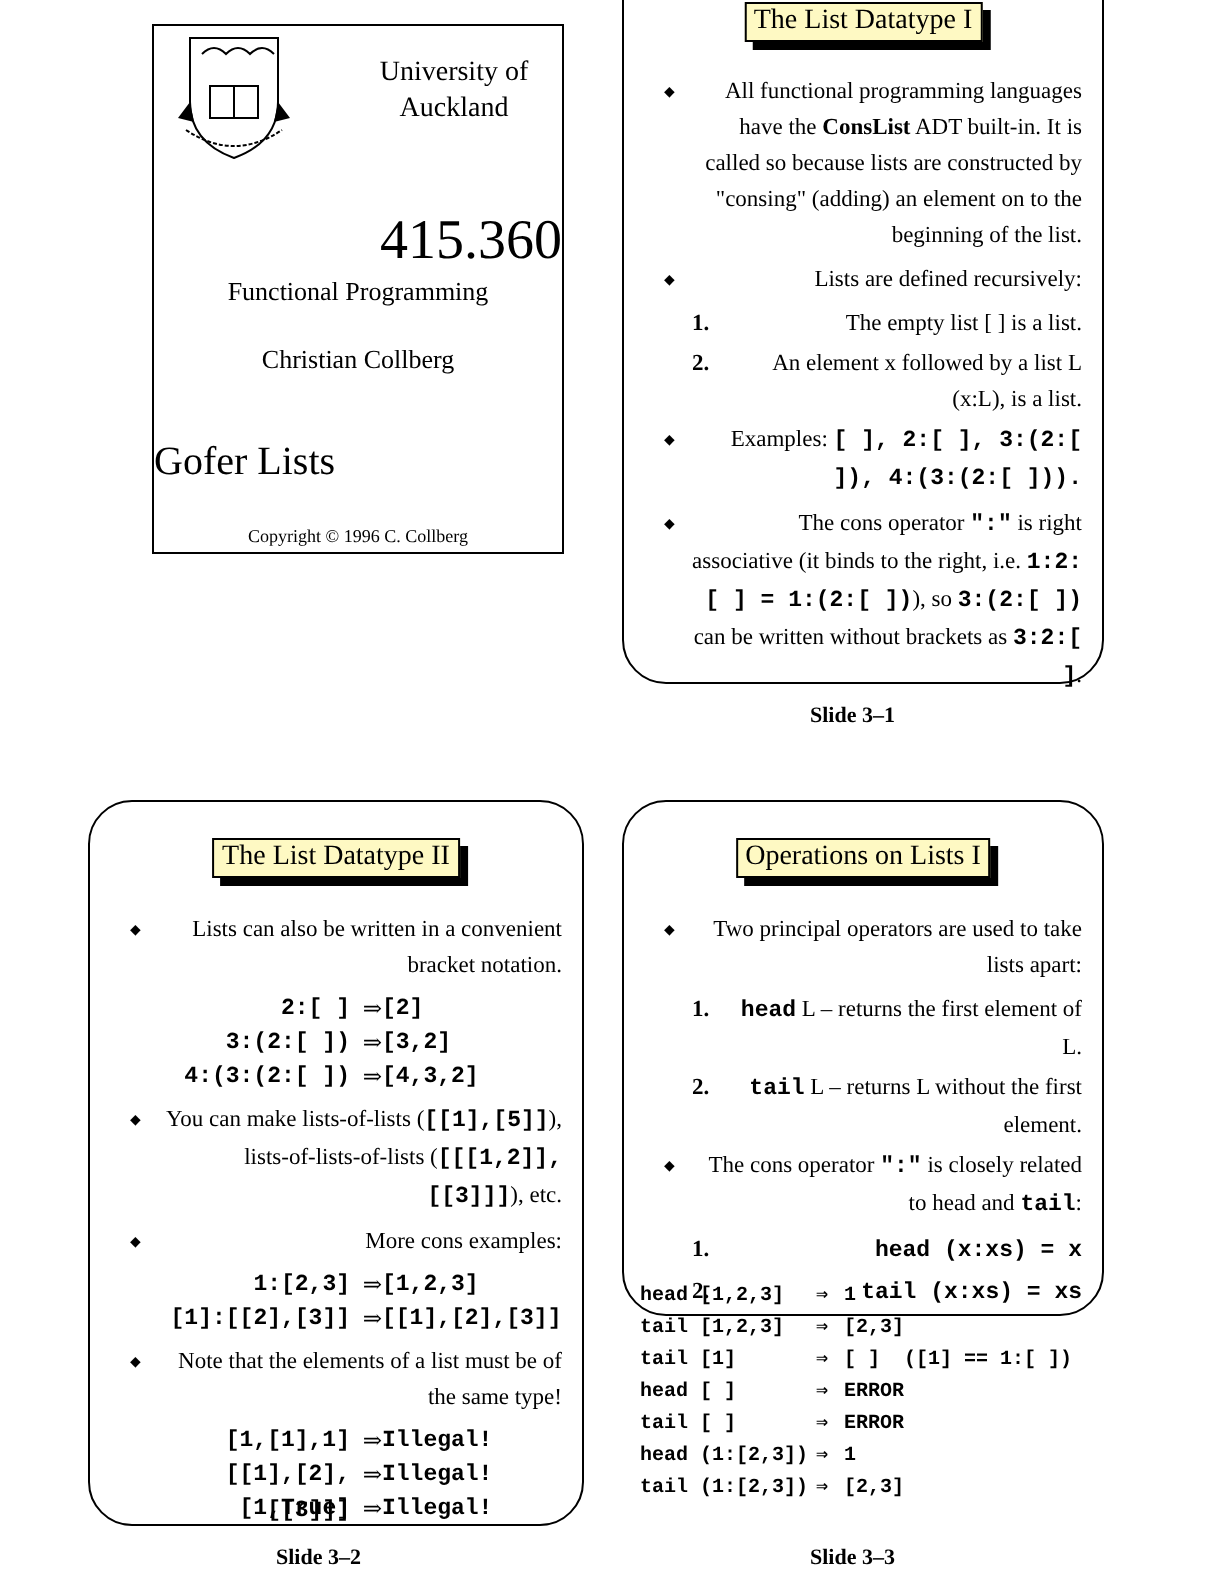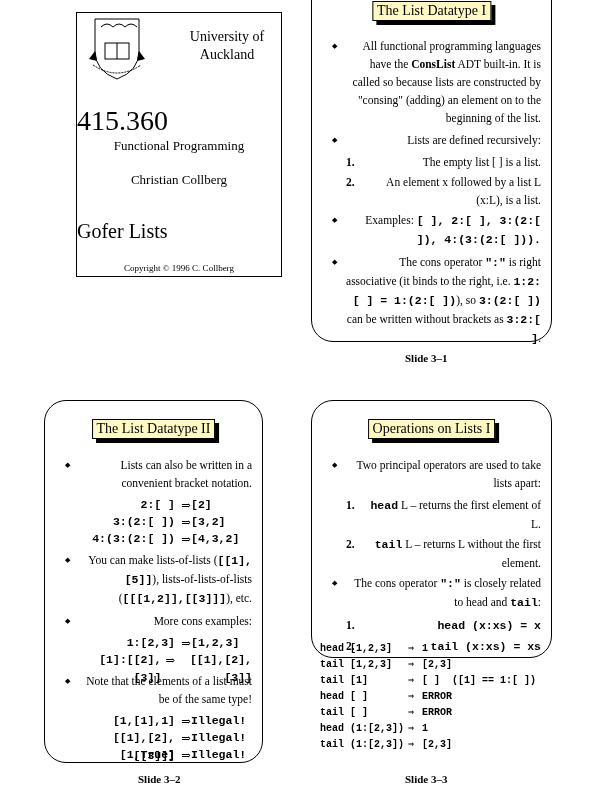--- a/index.html
+++ b/index.html
@@ -3,29 +3,29 @@
 <meta charset="utf-8">
 <style>
   html, body { margin:0; padding:0; }
   body { width:612px; height:792px; background:#fff; position:relative; overflow:hidden;
          font-family:"Liberation Serif","DejaVu Serif",serif; color:#000; }
   .mono { font-family:"Liberation Mono","DejaVu Sans Mono",monospace; font-weight:bold; }
   
   .titlecard { position:absolute; left:76px; top:12px; width:206px; height:265px; border:1px solid #000; box-sizing:border-box; }
   .crest { position:absolute; left:10px; top:2px; width:60px; height:68px; }
   .uni { position:absolute; left:100px; top:15px; width:100px; text-align:center; font-size:14px; line-height:18px; }
-  .course { position:absolute; left:0; width:100%; top:92px; text-align:left; font-size:28px; }
+  .course { position:absolute; left:0; width:100%; top:92px; text-align:right; font-size:28px; }
   .subj { position:absolute; left:0; width:100%; top:125px; text-align:center; font-size:13px; }
   .author { position:absolute; left:0; width:100%; top:158px; text-align:center; font-size:13px; line-height:17px; }
   .topic { position:absolute; left:0; width:100%; top:207px; text-align:left; font-size:20px; }
   .copy { position:absolute; left:0; width:100%; top:250px; text-align:center; font-size:9px; }
   
   .slide { position:absolute; border:1px solid #000; border-radius:22px; box-sizing:border-box; }
   .s1 { left:311px; top:-30px; width:241px; height:372px; }
-  .s2 { left:44px; top:400px; width:219px; height:363px; }
+  .s2 { left:44px; top:400px; width:248px; height:363px; }
   .s3 { left:311px; top:400px; width:241px; height:258px; }
   .slide-title { position:absolute; left:50%; transform:translateX(-50%); border:1px solid #000; background:#fef9c3;
                  padding:1px 4px; font-size:14px; white-space:nowrap; box-shadow:4px 4px 0 #000; }
   .s1 .slide-title { top:30px; }
   .s2 .slide-title, .s3 .slide-title { top:18px; }
   .content { position:absolute; left:20px; right:10px; font-size:11.5px; line-height:18px;text-align:right; }
   .s1 .content { top:66px; }
   .s2 .content, .s3 .content { top:55px; }
   .bullet { position:relative; padding-left:14px; margin-bottom:4px; }
   .bullet::before { content:"◆"; position:absolute; left:0; top:0; font-size:7px; }

